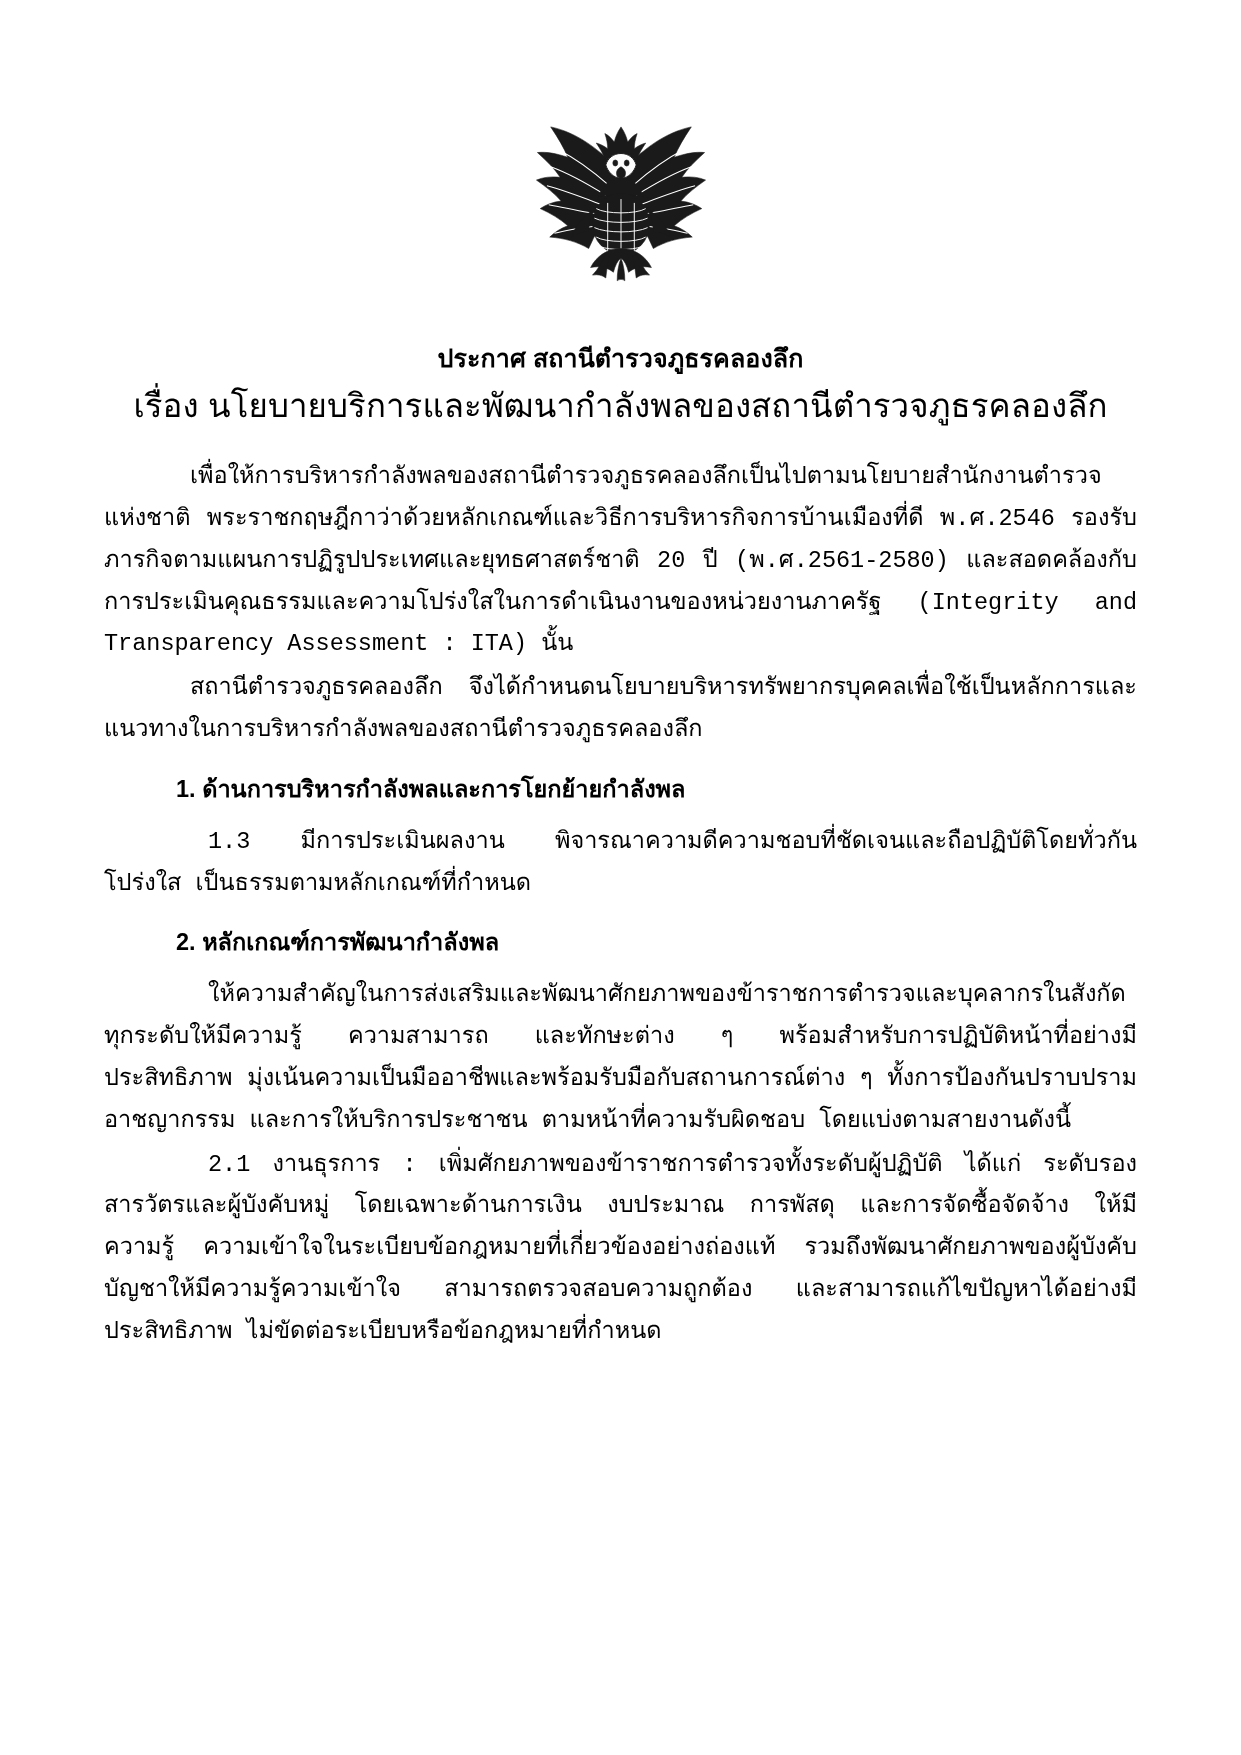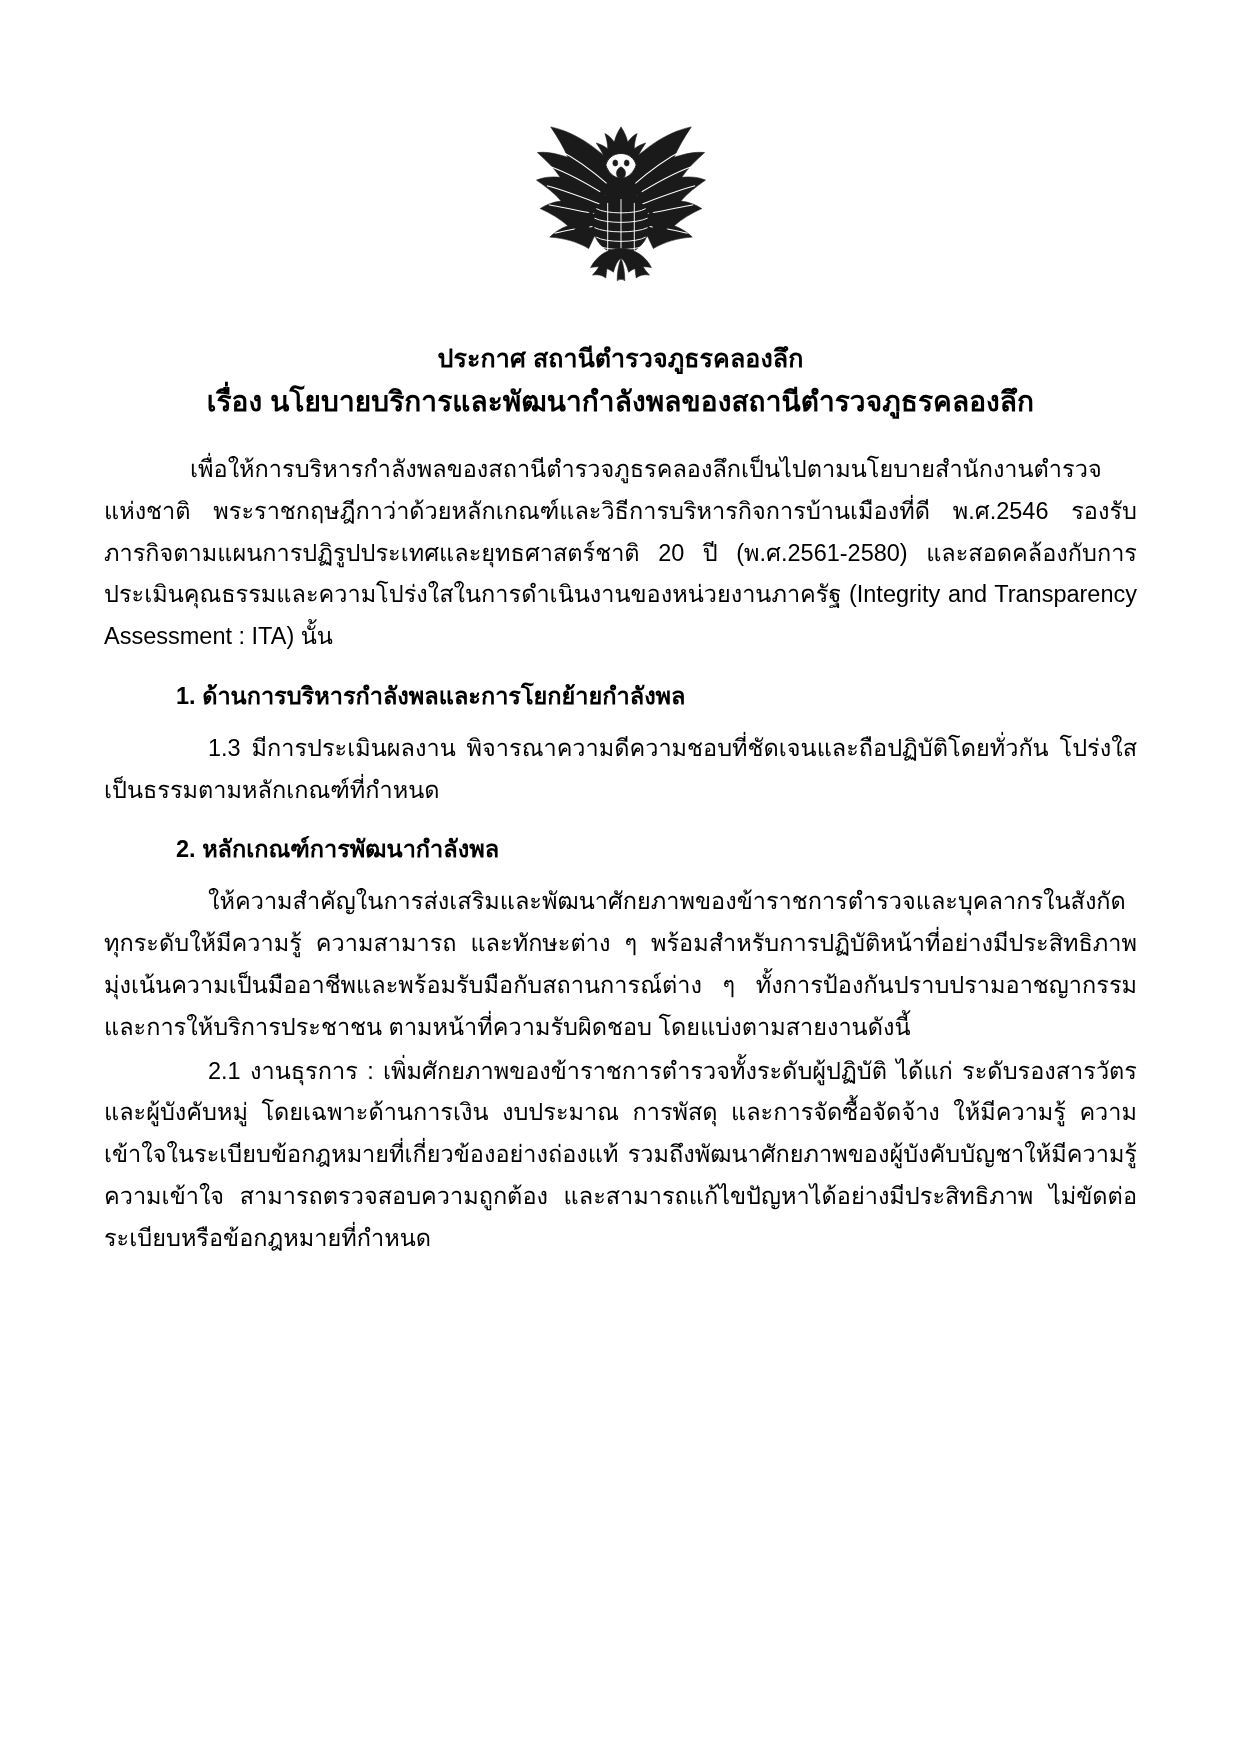--- a/index.html
+++ b/index.html
@@ -43,36 +43,37 @@
   .doc-title {
     text-align: center;
     font-weight: bold;
     font-size: 25px;
     line-height: 1.45;
     letter-spacing: 0.1px;
     margin: 0 0 6px 0;
   }
   .doc-subtitle {
     text-align: center;
-    font-weight: bold;
-    font-size: 28px;
+    font-weight: normal;
+    font-size: 33px;
     line-height: 1.45;
     letter-spacing: 0.1px;
     margin: 0 0 26px 0;
   }
 
   
   .body-par {
     font-size: 23.5px;
     line-height: 1.78;
     text-align: justify;
     text-justify: inter-word;
     margin: 0 0 2px 0;
     text-indent: 86px;
     word-break: break-word;
+    font-family: Liberation Mono, monospace;
   }
   .body-par.indent-sub {
     text-indent: 104px;
   }
 
   .section-head {
     font-size: 23.5px;
     font-weight: bold;
     line-height: 1.78;
     margin: 18px 0 10px 0;
@@ -143,20 +144,21 @@
         <path d="M130 110 C140 116 148 126 152 138 C146 134 140 132 134 132 C134 124 132 116 128 110 Z"></path>
       </g>
     </svg>
   </div>
 
   <h1 class="doc-title">ประกาศ สถานีตำรวจภูธรคลองลึก</h1>
   <h2 class="doc-subtitle">เรื่อง  นโยบายบริการและพัฒนากำลังพลของสถานีตำรวจภูธรคลองลึก</h2>
 
   <p class="body-par">เพื่อให้การบริหารกำลังพลของสถานีตำรวจภูธรคลองลึกเป็นไปตามนโยบายสำนักงานตำรวจแห่งชาติ พระราชกฤษฎีกาว่าด้วยหลักเกณฑ์และวิธีการบริหารกิจการบ้านเมืองที่ดี พ.ศ.2546 รองรับภารกิจตามแผนการปฏิรูปประเทศและยุทธศาสตร์ชาติ 20 ปี (พ.ศ.2561-2580) และสอดคล้องกับการประเมินคุณธรรมและความโปร่งใสในการดำเนินงานของหน่วยงานภาครัฐ (Integrity and Transparency Assessment : ITA) นั้น</p>
 
+  <p class="body-par">สถานีตำรวจภูธรคลองลึก จึงได้กำหนดนโยบายบริหารทรัพยากรบุคคลเพื่อใช้เป็นหลักการและแนวทางในการบริหารกำลังพลของสถานีตำรวจภูธรคลองลึก</p>
 
   <h3 class="section-head">1. ด้านการบริหารกำลังพลและการโยกย้ายกำลังพล</h3>
 
 
 
   <p class="body-par indent-sub">1.3 มีการประเมินผลงาน พิจารณาความดีความชอบที่ชัดเจนและถือปฏิบัติโดยทั่วกัน โปร่งใส เป็นธรรมตามหลักเกณฑ์ที่กำหนด</p>
 
   <h3 class="section-head">2. หลักเกณฑ์การพัฒนากำลังพล</h3>
 
   <p class="body-par indent-sub">ให้ความสำคัญในการส่งเสริมและพัฒนาศักยภาพของข้าราชการตำรวจและบุคลากรในสังกัดทุกระดับให้มีความรู้ ความสามารถ และทักษะต่าง ๆ พร้อมสำหรับการปฏิบัติหน้าที่อย่างมีประสิทธิภาพ มุ่งเน้นความเป็นมืออาชีพและพร้อมรับมือกับสถานการณ์ต่าง ๆ ทั้งการป้องกันปราบปรามอาชญากรรม และการให้บริการประชาชน ตามหน้าที่ความรับผิดชอบ โดยแบ่งตามสายงานดังนี้</p>

